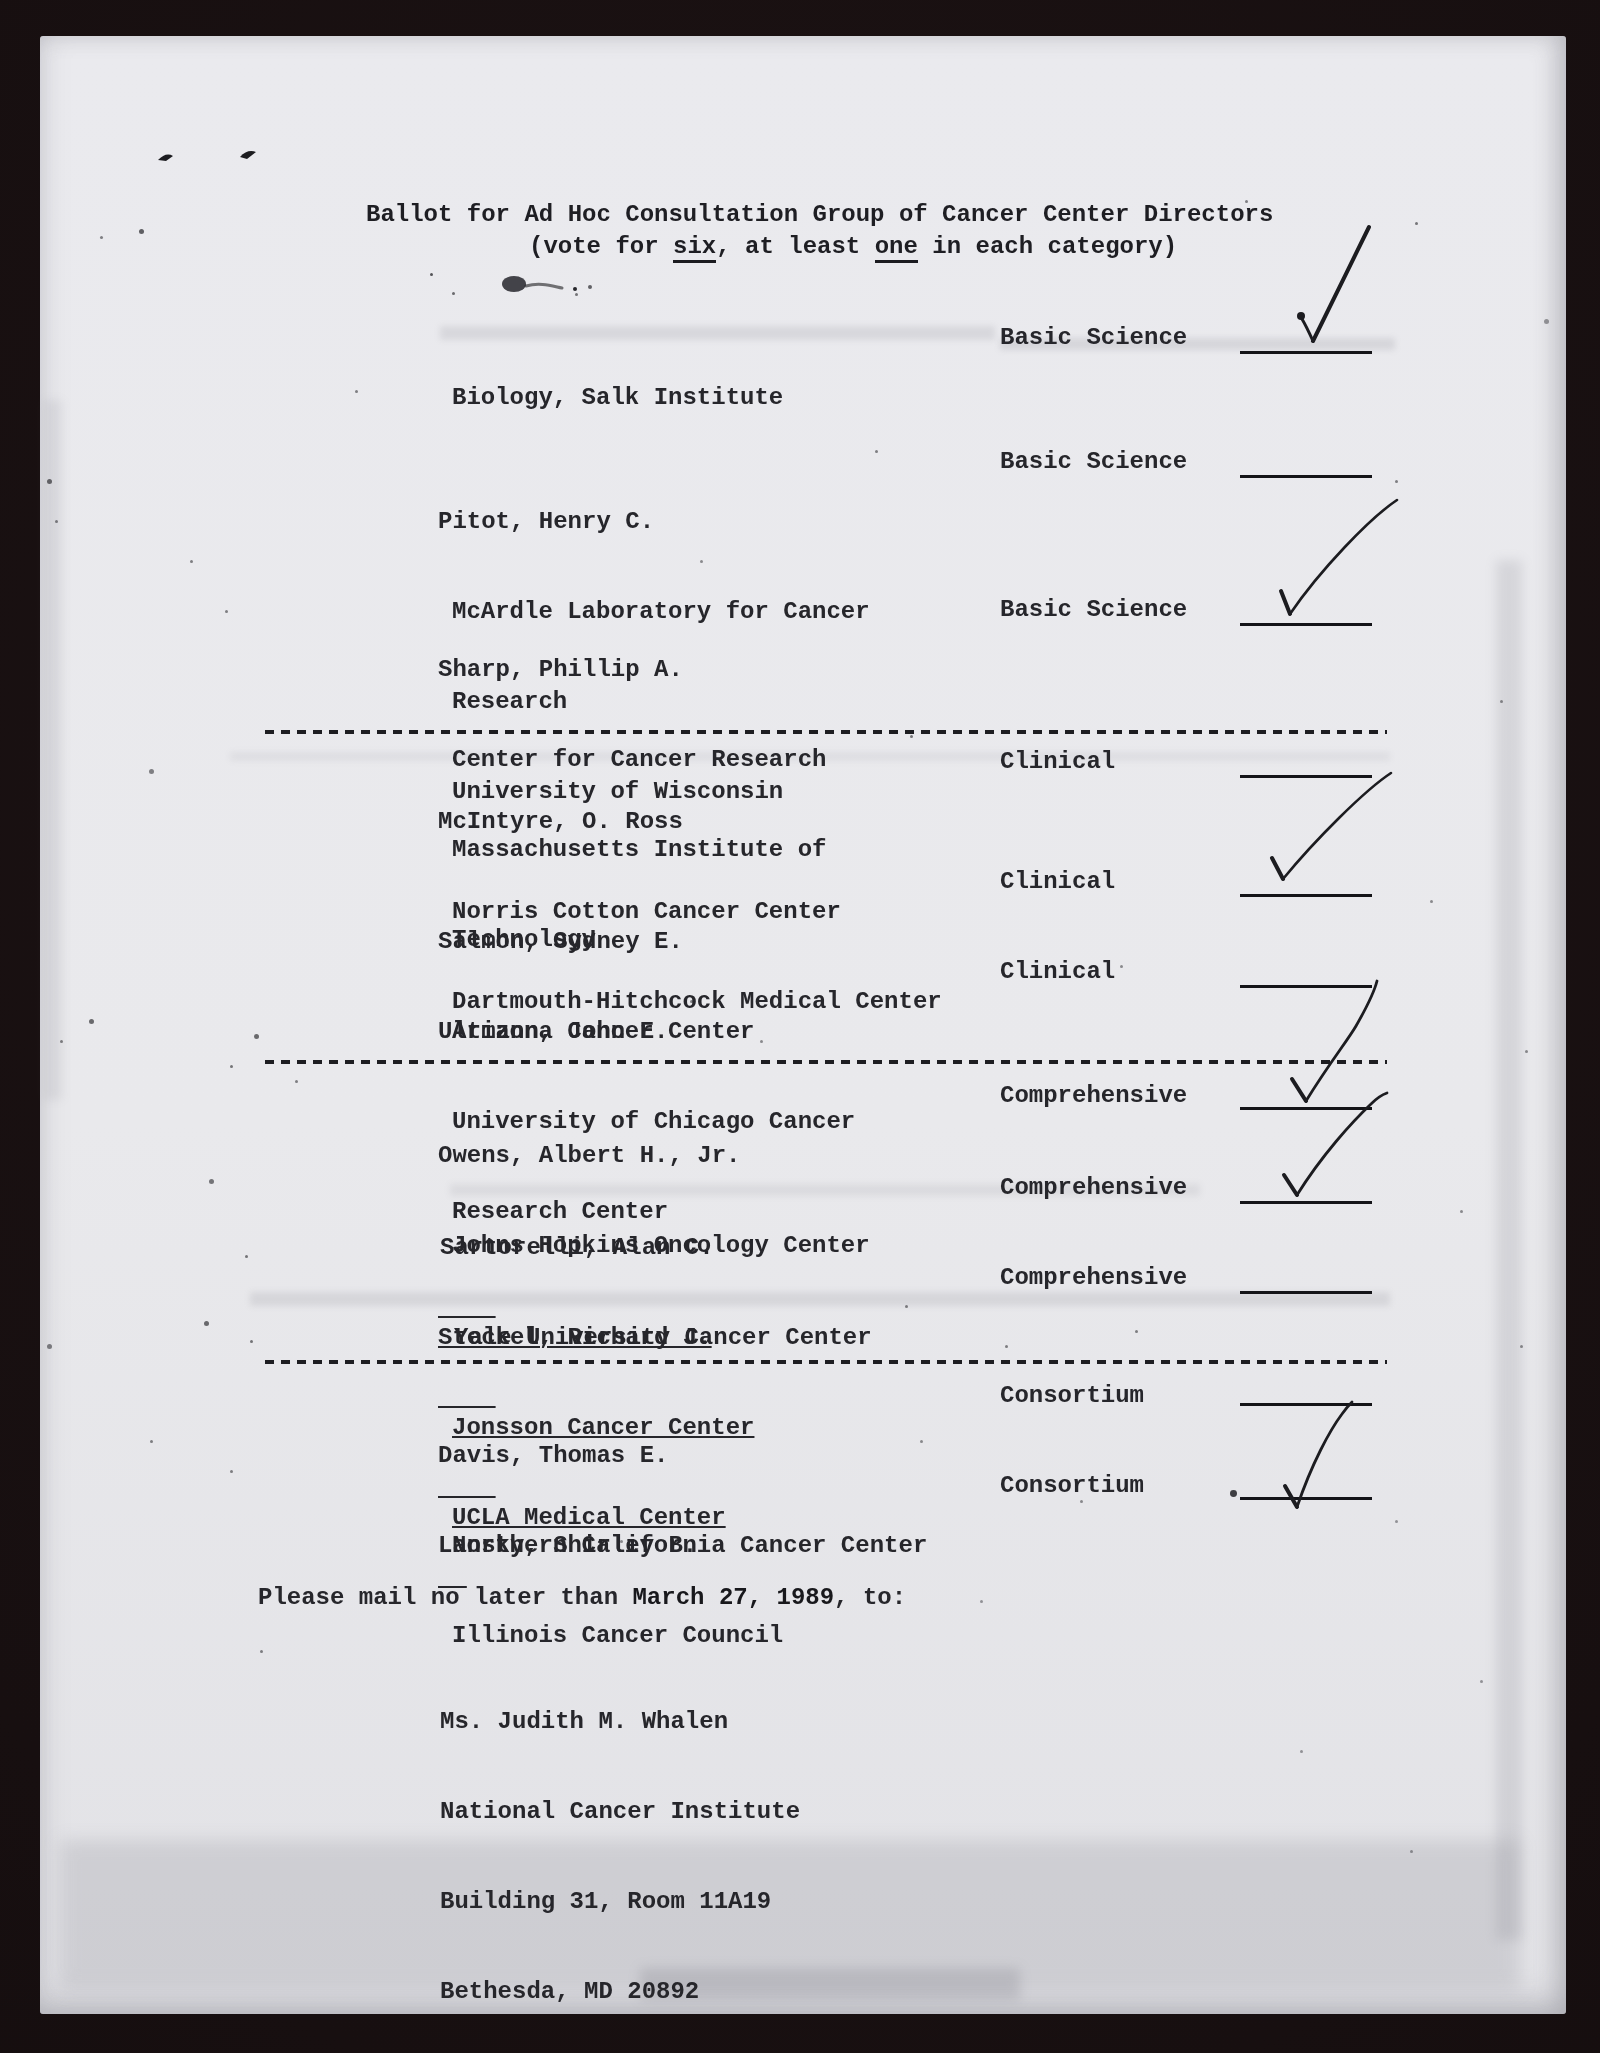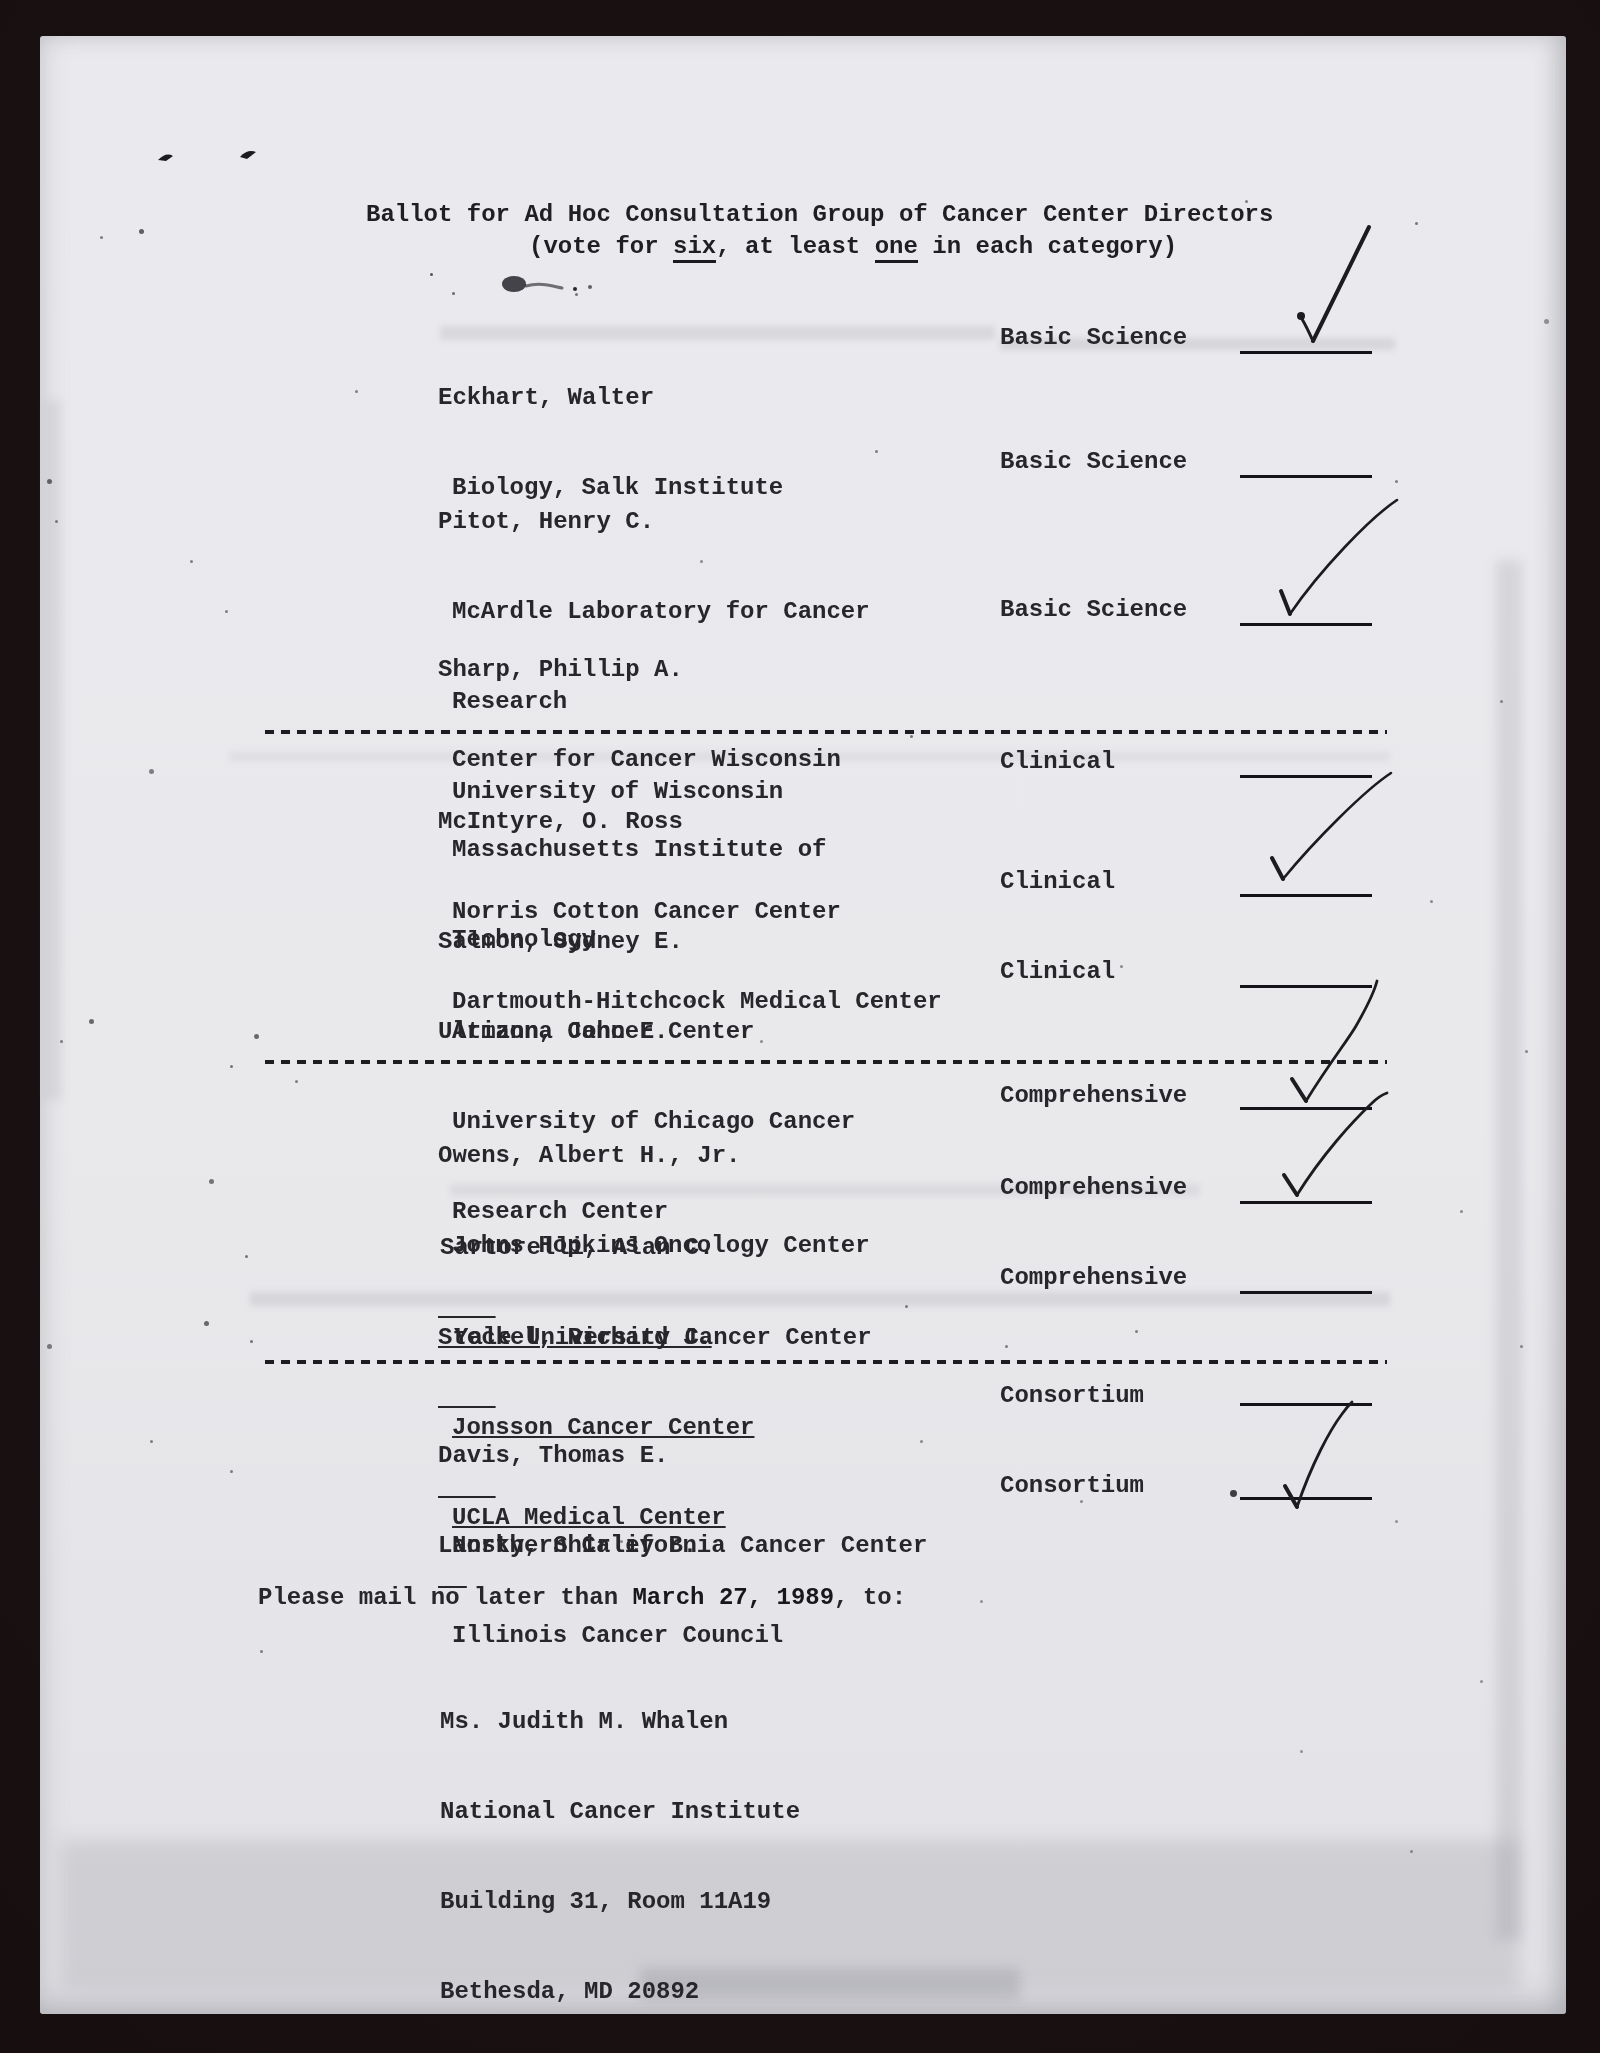--- a/index.html
+++ b/index.html
@@ -65,38 +65,37 @@
   <div class="smudge" style="left:250px;top:1292px;width:1140px;height:14px;opacity:.16;"></div>
   <div class="smudge" style="left:1496px;top:560px;width:26px;height:1380px;opacity:.18;filter:blur(6px);"></div>
   <div class="smudge" style="left:60px;top:1840px;width:1460px;height:150px;opacity:.20;filter:blur(9px);"></div>
   <div class="smudge" style="left:640px;top:1968px;width:380px;height:32px;opacity:.25;filter:blur(6px);"></div>
   <div class="smudge" style="left:44px;top:400px;width:18px;height:700px;opacity:.12;filter:blur(5px);"></div>
 
   <div class="txt title" style="left:366px;top:200px;"><span>Ballot for Ad Hoc Consultation Group of Cancer Center Directors</span></div>
   <div class="txt title" style="left:529px;top:232px;"><span>(vote for </span><span class="u">six</span><span>, at least </span><span class="u">one</span><span> in each category)</span></div>
 
   <div class="txt" style="left:438px;top:323px;">
-    <div>Eckhart, Walter</div>
     <div class="inst">Biology, Salk Institute</div>
   </div>
   <div class="txt" style="left:1000px;top:323px;">Basic Science</div>
   <div class="voteline" style="top:351px;"></div>
 
   <div class="txt" style="left:438px;top:447px;">
     <div>Pitot, Henry C.</div>
     <div class="inst">McArdle Laboratory for Cancer</div>
     <div class="inst">Research</div>
     <div class="inst">University of Wisconsin</div>
   </div>
   <div class="txt" style="left:1000px;top:447px;">Basic Science</div>
   <div class="voteline" style="top:475px;"></div>
 
   <div class="txt" style="left:438px;top:595px;">
     <div>Sharp, Phillip A.</div>
-    <div class="inst">Center for Cancer Wisconsin</div>
+    <div class="inst">Center for Cancer Research</div>
     <div class="inst">Massachusetts Institute of</div>
     <div class="inst">Technology</div>
   </div>
   <div class="txt" style="left:1000px;top:595px;">Basic Science</div>
   <div class="voteline" style="top:623px;"></div>
 
   <div class="dashes" style="top:730px;"></div>
 
   <div class="txt" style="left:438px;top:747px;">
     <div>McIntyre, O. Ross</div>

